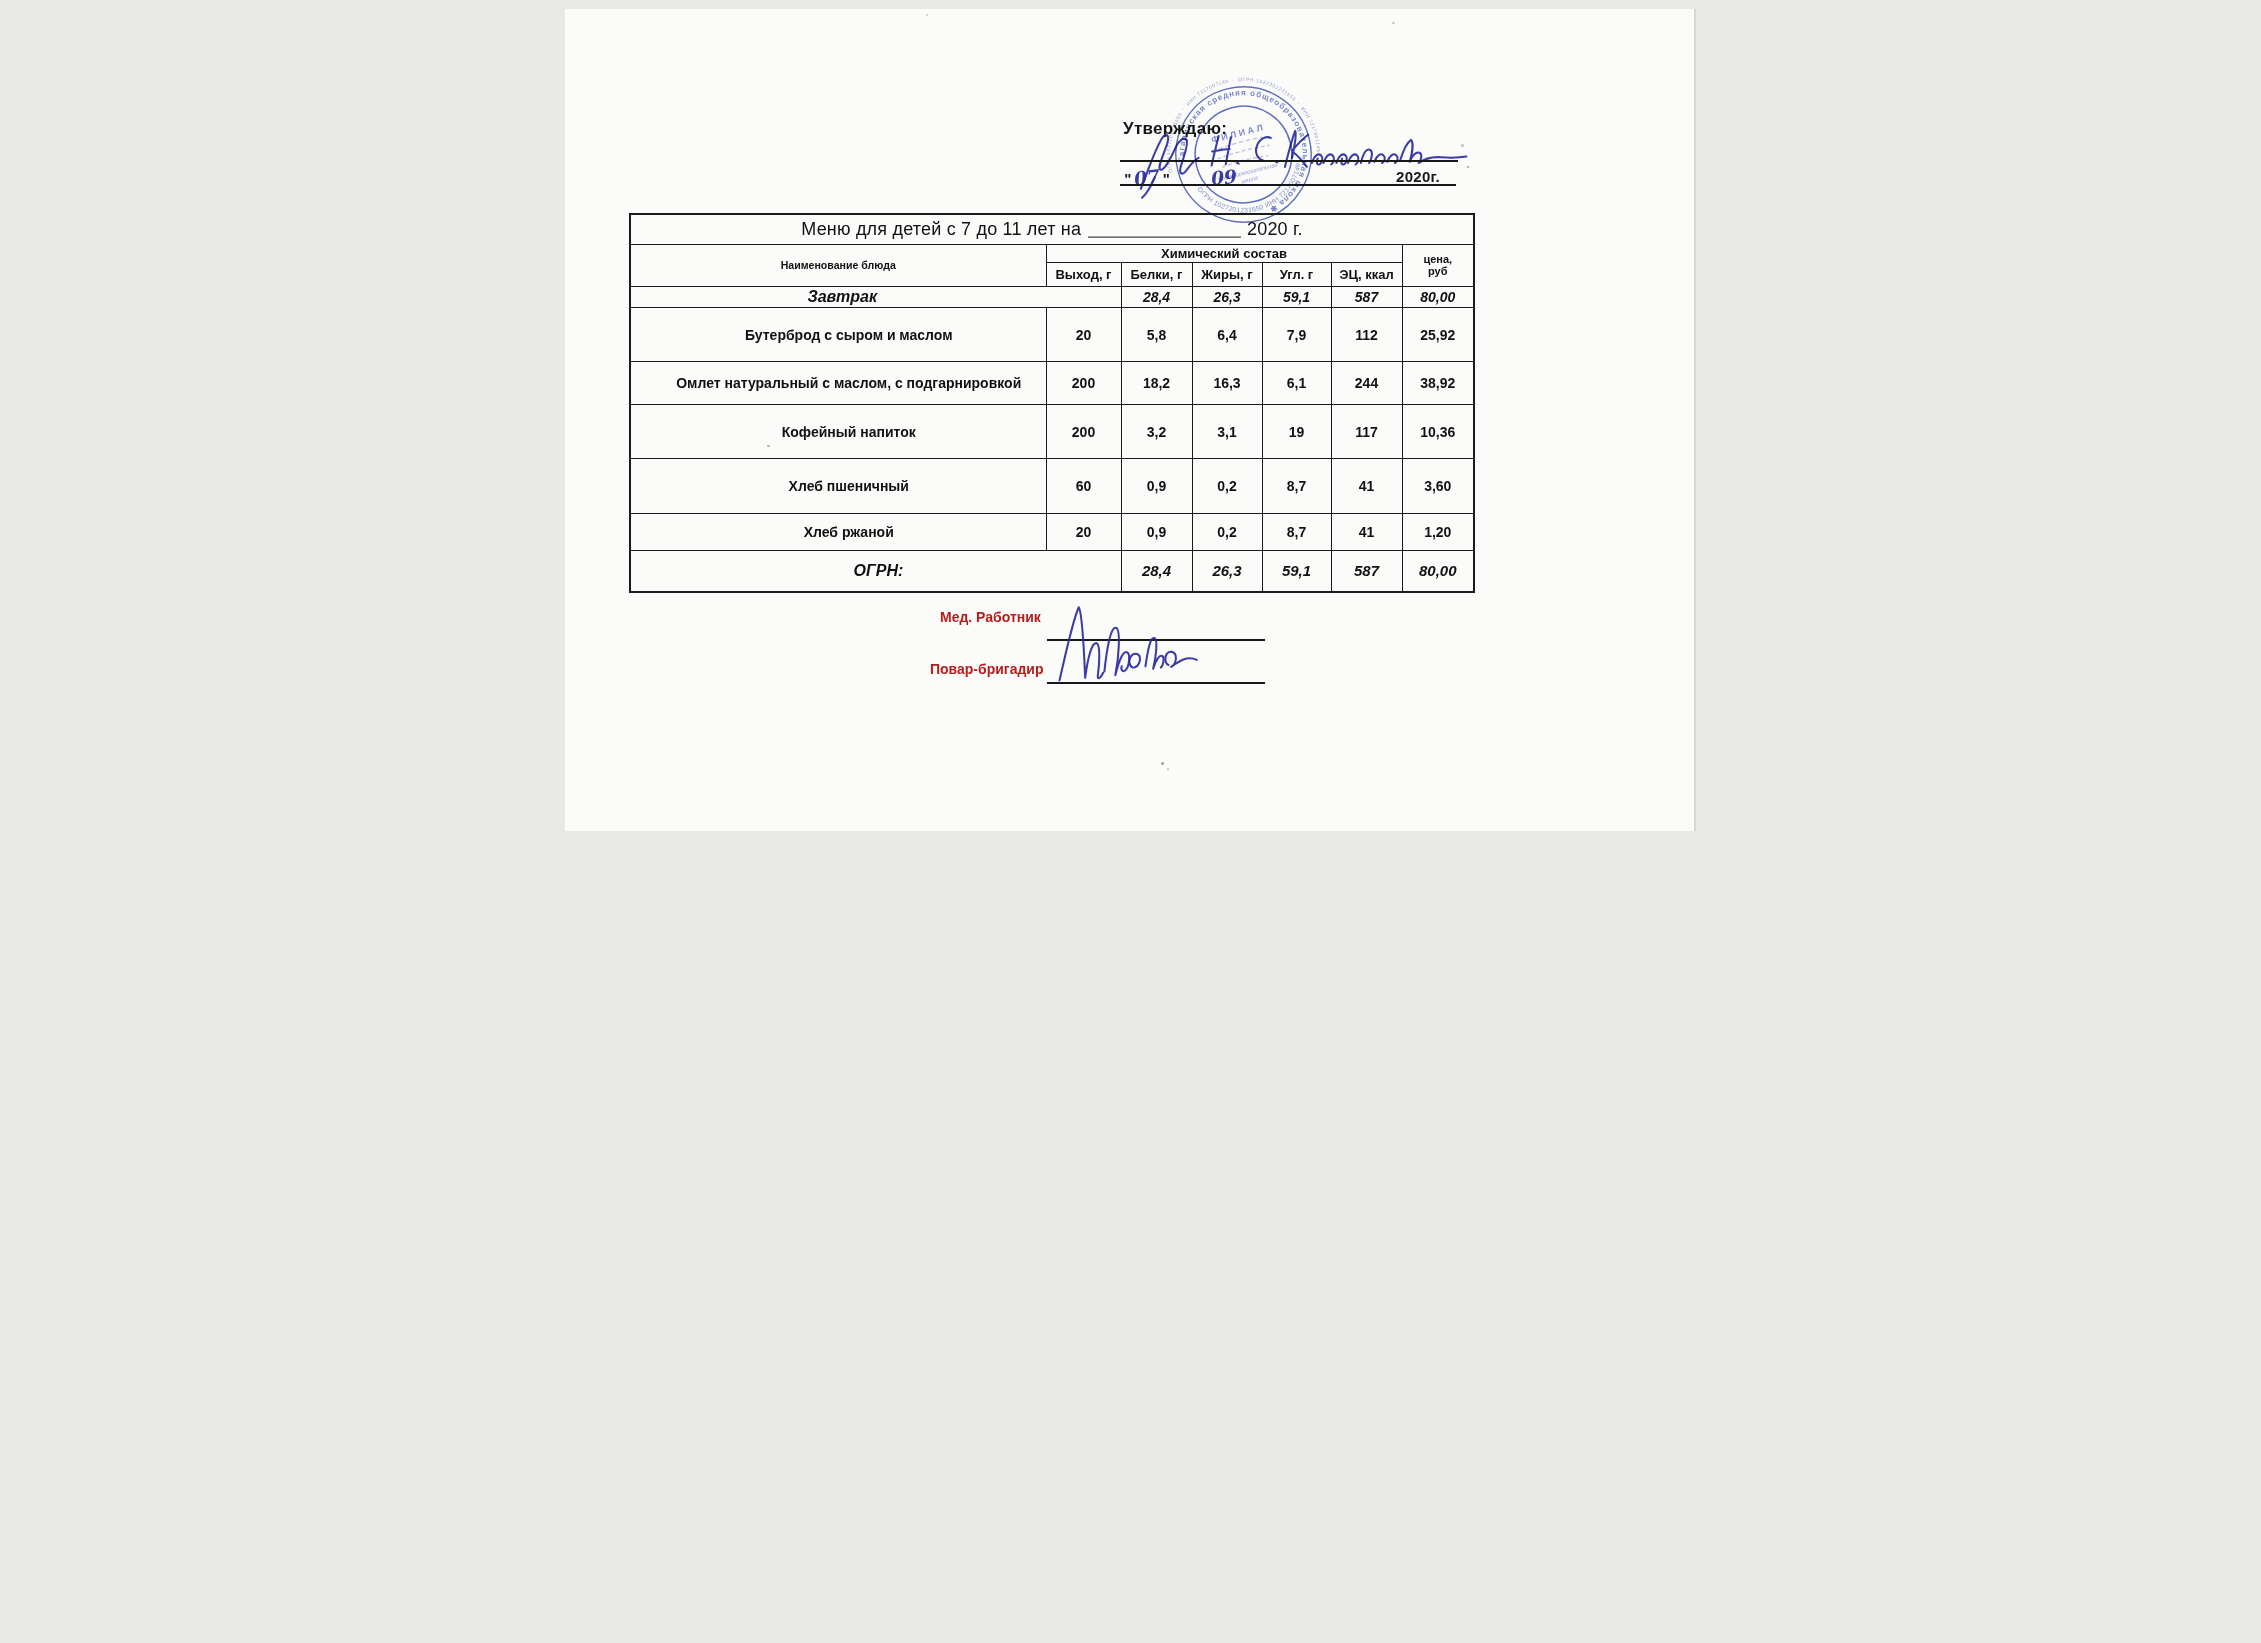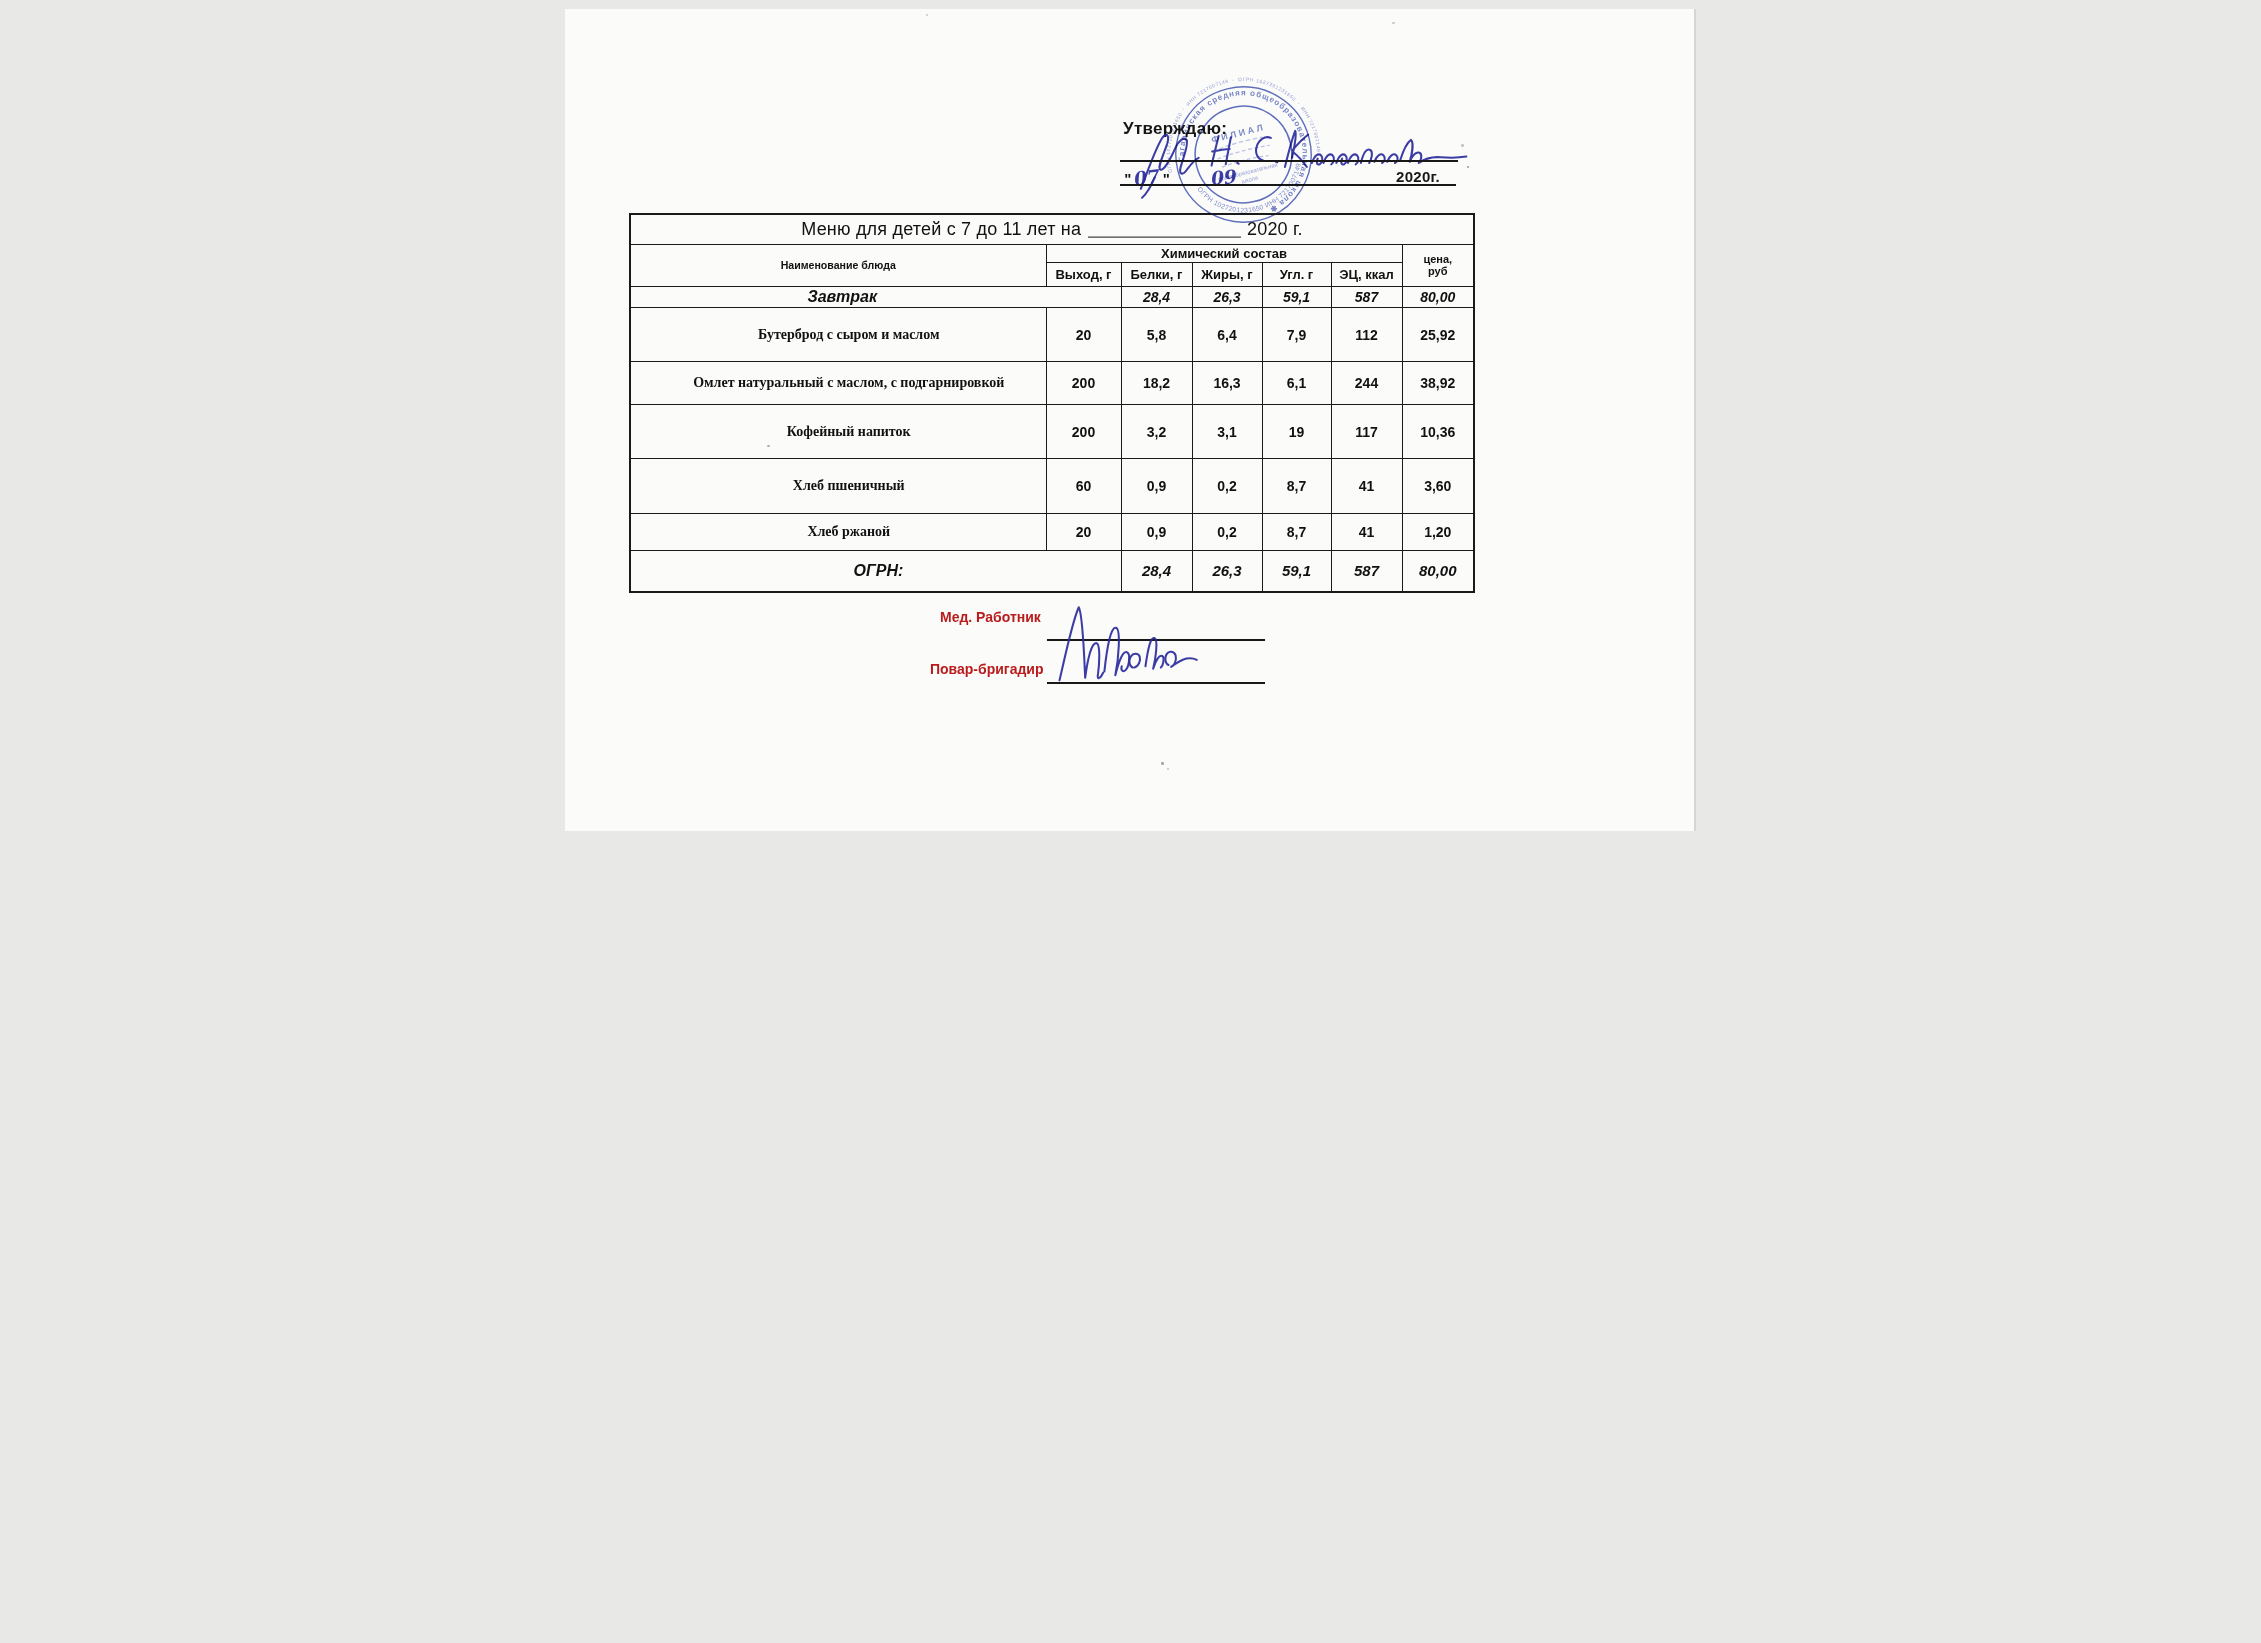--- a/index.html
+++ b/index.html
@@ -58,21 +58,21 @@
   .menu-table{border:2.6px solid #1a1a1a;}
   .t-title{font-size:18px;font-weight:normal;letter-spacing:0.2px;}
   .t-title .blank{
     display:inline-block;width:153px;height:2.6px;
     border-bottom:1.9px solid #161616;
     transform:translateY(2.6px);margin:0 6.4px;
   }
   .hdr{font-size:13px;font-weight:bold;}
   .hdr-name{font-size:10.6px;font-weight:bold;}
   .hdr-price{font-size:11px;font-weight:bold;line-height:1.15;border-radius:15px;}
-  .dish{font-size:14px;font-weight:bold;text-align:left;padding-left:22px;font-family:Liberation Serif, serif;}
+  .dish{font-size:14px;font-weight:bold;text-align:left;padding-left:22px;}
   .num{font-size:14px;font-weight:bold;}
   .section-name{font-size:16px;font-weight:bold;font-style:italic;padding-right:68px;}
   .section-num{font-size:14px;font-weight:bold;font-style:italic;}
   .total-name{font-size:16px;font-weight:bold;font-style:italic;text-align:left;padding-left:6.4px;}
   .total-num{font-size:15px;font-weight:bold;font-style:italic;}
   
   .foot-label{position:absolute;font-size:14px;font-weight:bold;color:#b91c1c;}
   .med-label{left:375px;top:600px;}
   .cook-label{left:365px;top:652px;}
   .fline{position:absolute;height:2.3px;background:#181818;}

